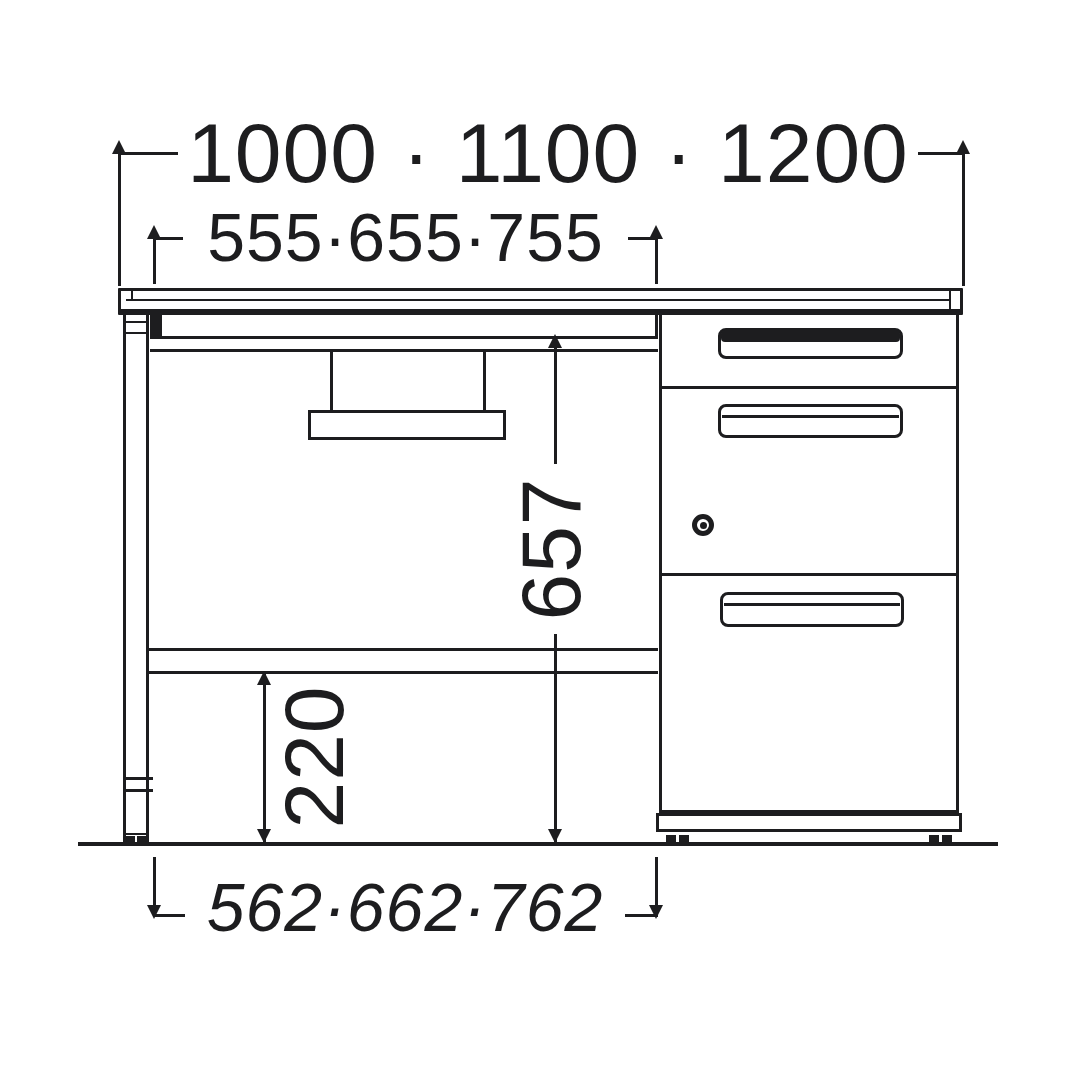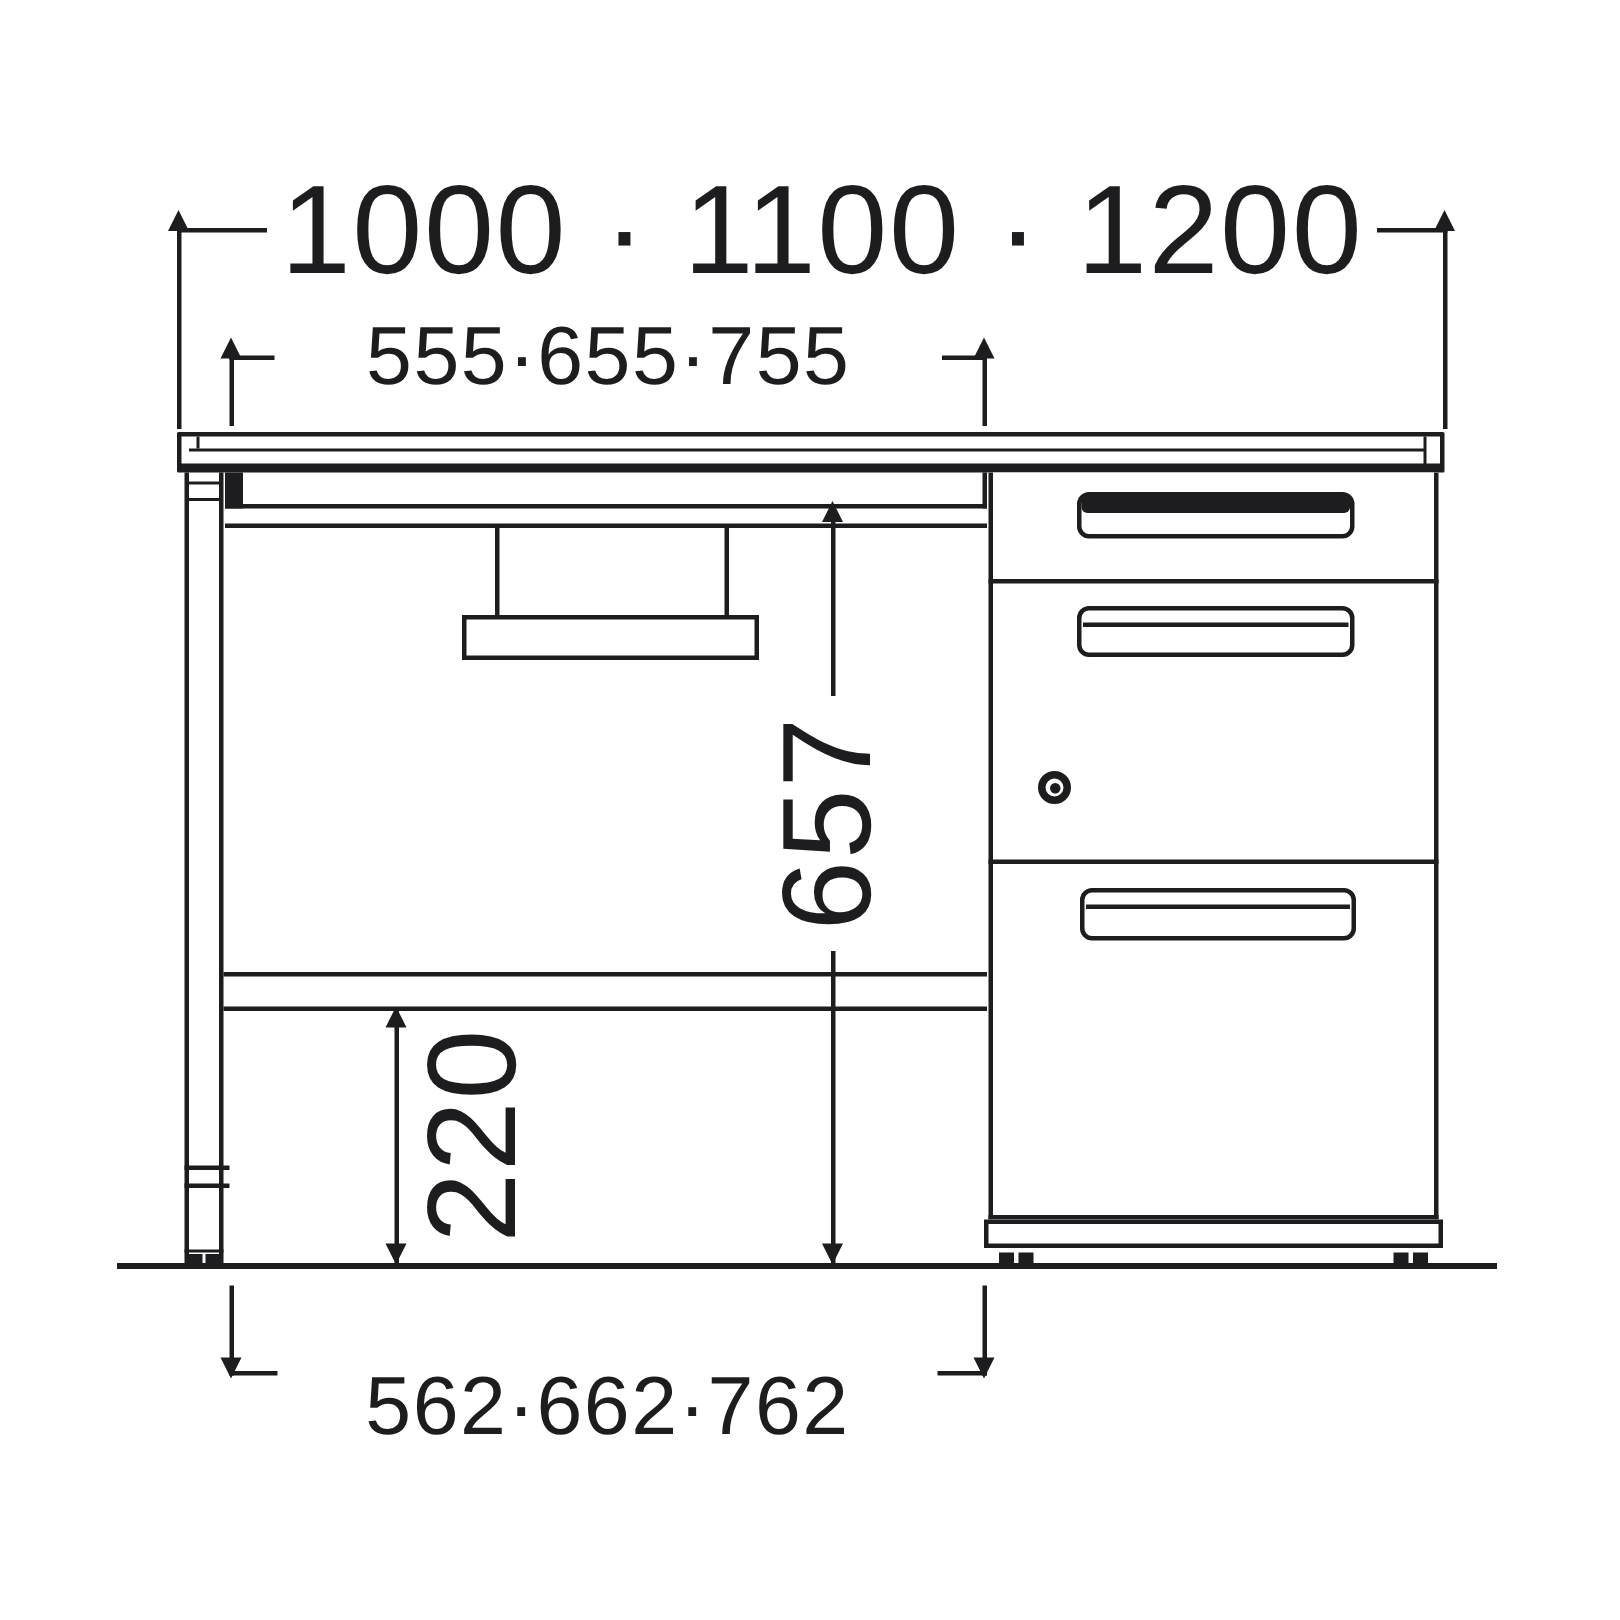--- a/index.html
+++ b/index.html
@@ -14,21 +14,21 @@
   .v{position:absolute;background:var(--stroke);width:3px;}
   .v2{position:absolute;background:var(--stroke);width:2px;}
   .rect{position:absolute;background:var(--stroke);}
   .outline{position:absolute;background:#fff;border:3px solid var(--stroke);box-sizing:border-box;}
   .arrow{position:absolute;width:0;height:0;border-left:7px solid transparent;border-right:7px solid transparent;}
   .arrow.up{border-bottom:14px solid var(--stroke);}
   .arrow.down{border-top:14px solid var(--stroke);}
   .dim-label{
     position:absolute;background:#fff;color:var(--stroke);
     display:flex;align-items:center;justify-content:center;
-    font-size:55px;letter-spacing:1px;white-space:nowrap;line-height:1;
+    font-size:68px;letter-spacing:1px;white-space:nowrap;line-height:1;
   }
   .dim-label.big{font-size:84px;}
   .dim-label.rot{transform:rotate(-90deg);font-size:84px;}
 </style>
 </head>
 <body>
 
 <div class="stage">
 
   <div>
@@ -110,18 +110,18 @@
     <div class="v" style="left:263px;top:673px;height:170px;"></div>
     <div class="dim-label rot" style="left:244px;top:717px;width:140px;height:80px;background:transparent;">220</div>
     <div class="arrow up" style="left:257px;top:671px;"></div>
     <div class="arrow down" style="left:257px;top:829px;"></div>
   </div>
 
   <div>
     <div class="v" style="left:153px;top:857px;height:60px;"></div>
     <div class="v" style="left:655px;top:857px;height:60px;"></div>
     <div class="h" style="left:153px;top:914px;width:505px;"></div>
-    <div class="dim-label" style="left:185px;top:901px;width:440px;height:72px;">562·662·762</div>
+    <div class="dim-label" style="left:185px;top:871px;width:440px;height:72px;font-style:italic;">562·662·762</div>
     <div class="arrow down" style="left:147px;top:905px;"></div>
     <div class="arrow down" style="left:649px;top:905px;"></div>
   </div>
 
 </div>
 
 </body></html>

